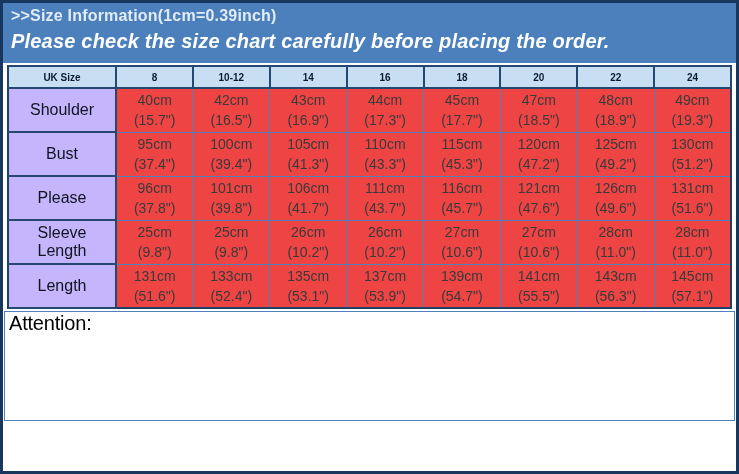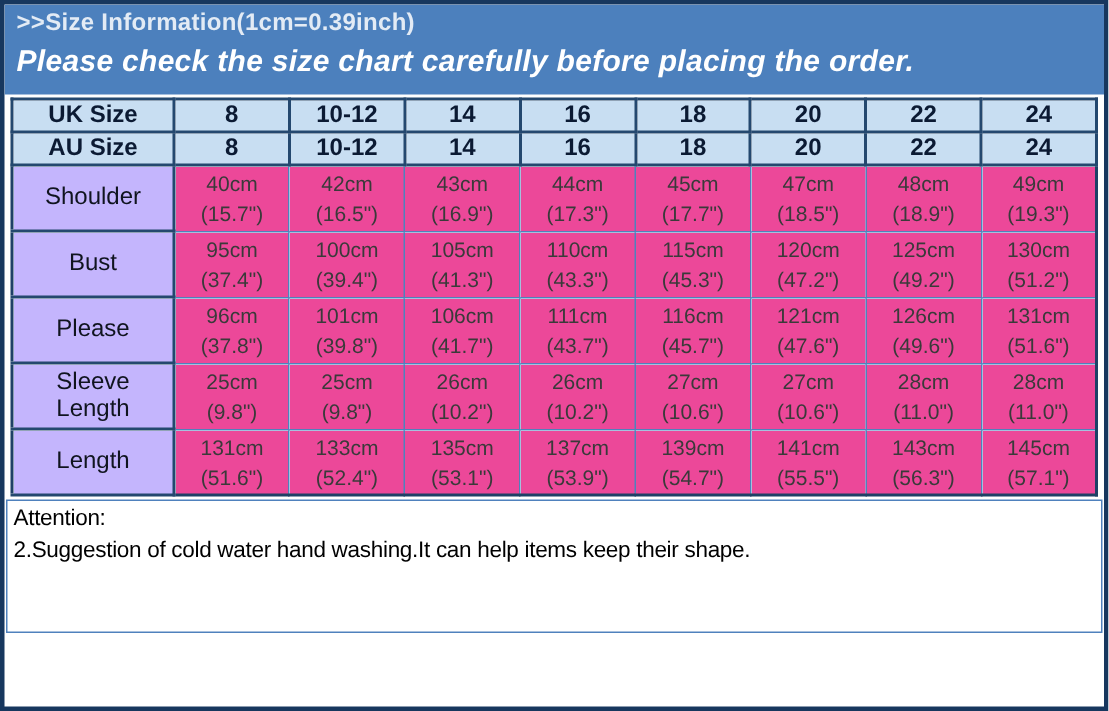--- a/index.html
+++ b/index.html
@@ -45,46 +45,46 @@
     overflow:hidden;
   }
   
   .hzone th, .hzone td {
     background:#c8def2;
     border:2px solid #24486f;
     color:#0b1a33;
     font-weight:bold;
   }
   tr.header-row th { height:42px; font-size:15px; line-height:19px; }
-  tr.sizes-row th, tr.sizes-row td { height:20px; font-size:16px; }
+  tr.sizes-row th, tr.sizes-row td { height:20px; font-size:10px; }
   
   tr.mrow { height:44px; }
   tr.mrow th.mlabel {
     background:#c4b5fd;
     border:2px solid #24486f;
     border-left-width:1px;
     font-weight:normal;
     font-size:16px;
     color:#10141f;
   }
   tr.mrow td.mcell {
-    background:#ec4899;
+    background:#ef4444;
     border:1px solid #4f81bd;
     font-size:14px;
     color:#3a3a3a;
   }
   td.mcell .cm, td.mcell .in { display:block; line-height:20px; }
   
   .attention {
     box-sizing:border-box;
     margin:2px 1px 0 1px;
     border:1px solid #4f81bd;
-    height:89px;
+    height:110px;
     padding:1px 4px 2px 4px;
-    font-size:15px;
+    font-size:20px;
     color:#000000;
     line-height:21px;
     letter-spacing:-0.2px;
   }
 </style>
 </head>
 <body>
 
 <div class="page">
 
@@ -112,31 +112,20 @@
         <td>8</td>
         <td>10-12</td>
         <td>14</td>
         <td>16</td>
         <td>18</td>
         <td>20</td>
         <td>22</td>
         <td>24</td>
       </tr>
 
-      <tr class="sizes-row hzone">
-        <th>AU Size</th>
-        <td>8</td>
-        <td>10-12</td>
-        <td>14</td>
-        <td>16</td>
-        <td>18</td>
-        <td>20</td>
-        <td>22</td>
-        <td>24</td>
-      </tr>
 
       <tr class="mrow">
         <th class="mlabel">Shoulder</th>
         <td class="mcell">
             <span class="cm">40cm</span>
             <span class="in">(15.7")</span>
           </td>
         <td class="mcell">
             <span class="cm">42cm</span>
             <span class="in">(16.5")</span>
@@ -308,16 +297,15 @@
         <td class="mcell">
             <span class="cm">145cm</span>
             <span class="in">(57.1")</span>
           </td>
       </tr>
     </tbody>
   </table>
 
   <div class="attention">
     <div>Attention:</div>
-    <div>2.Suggestion of cold water hand washing.It can help items keep their shape.</div>
   </div>
 
 </div>
 
 </body></html>

